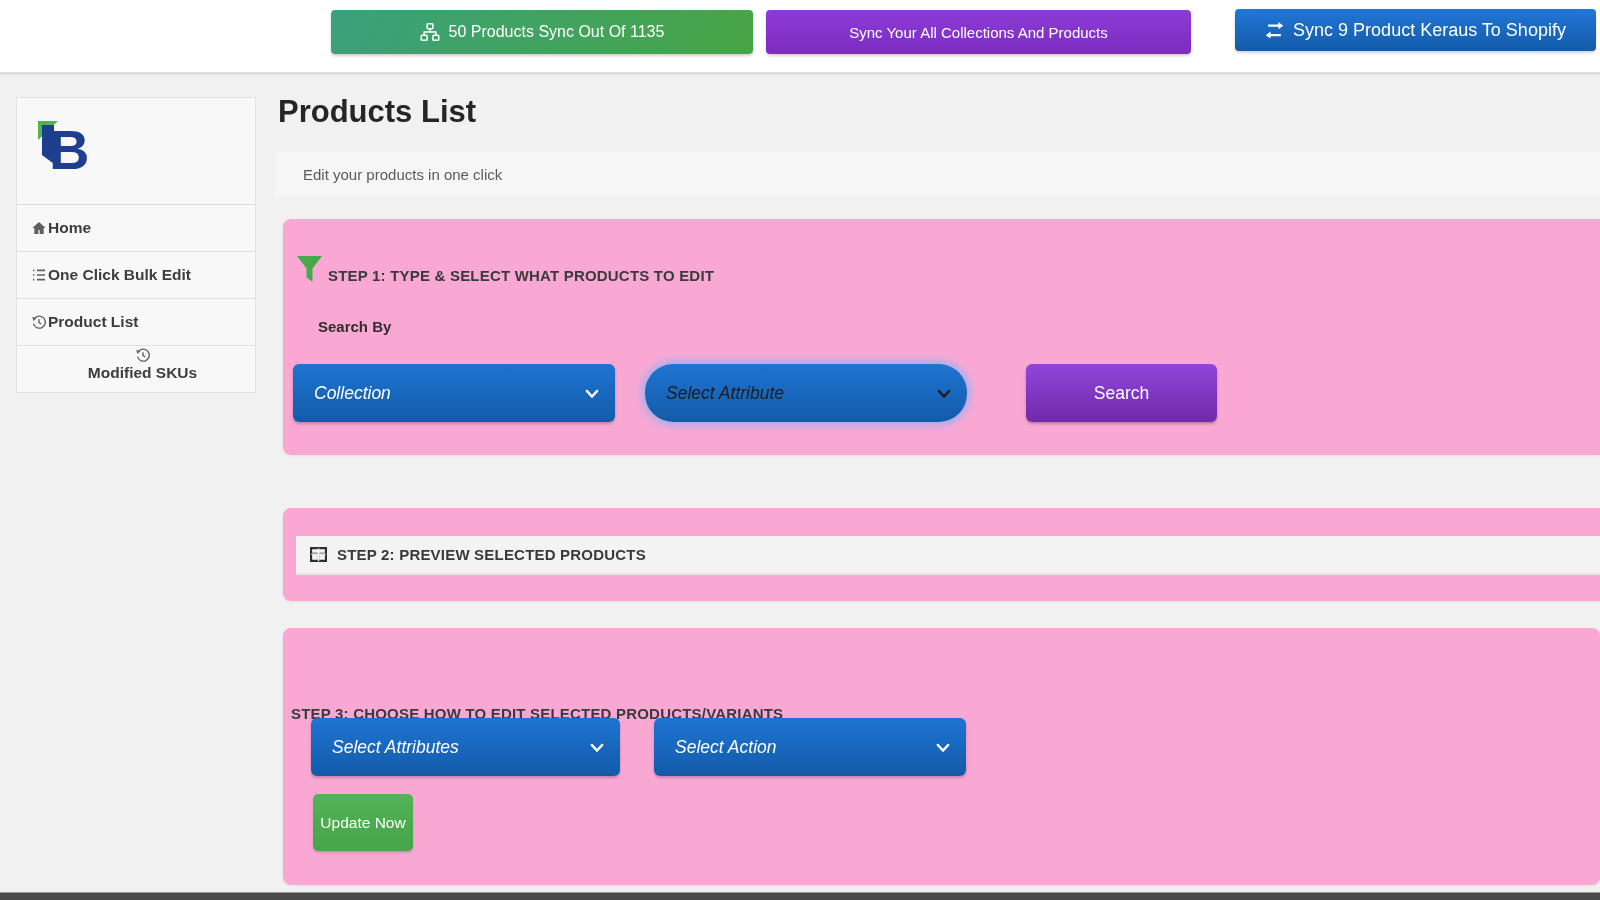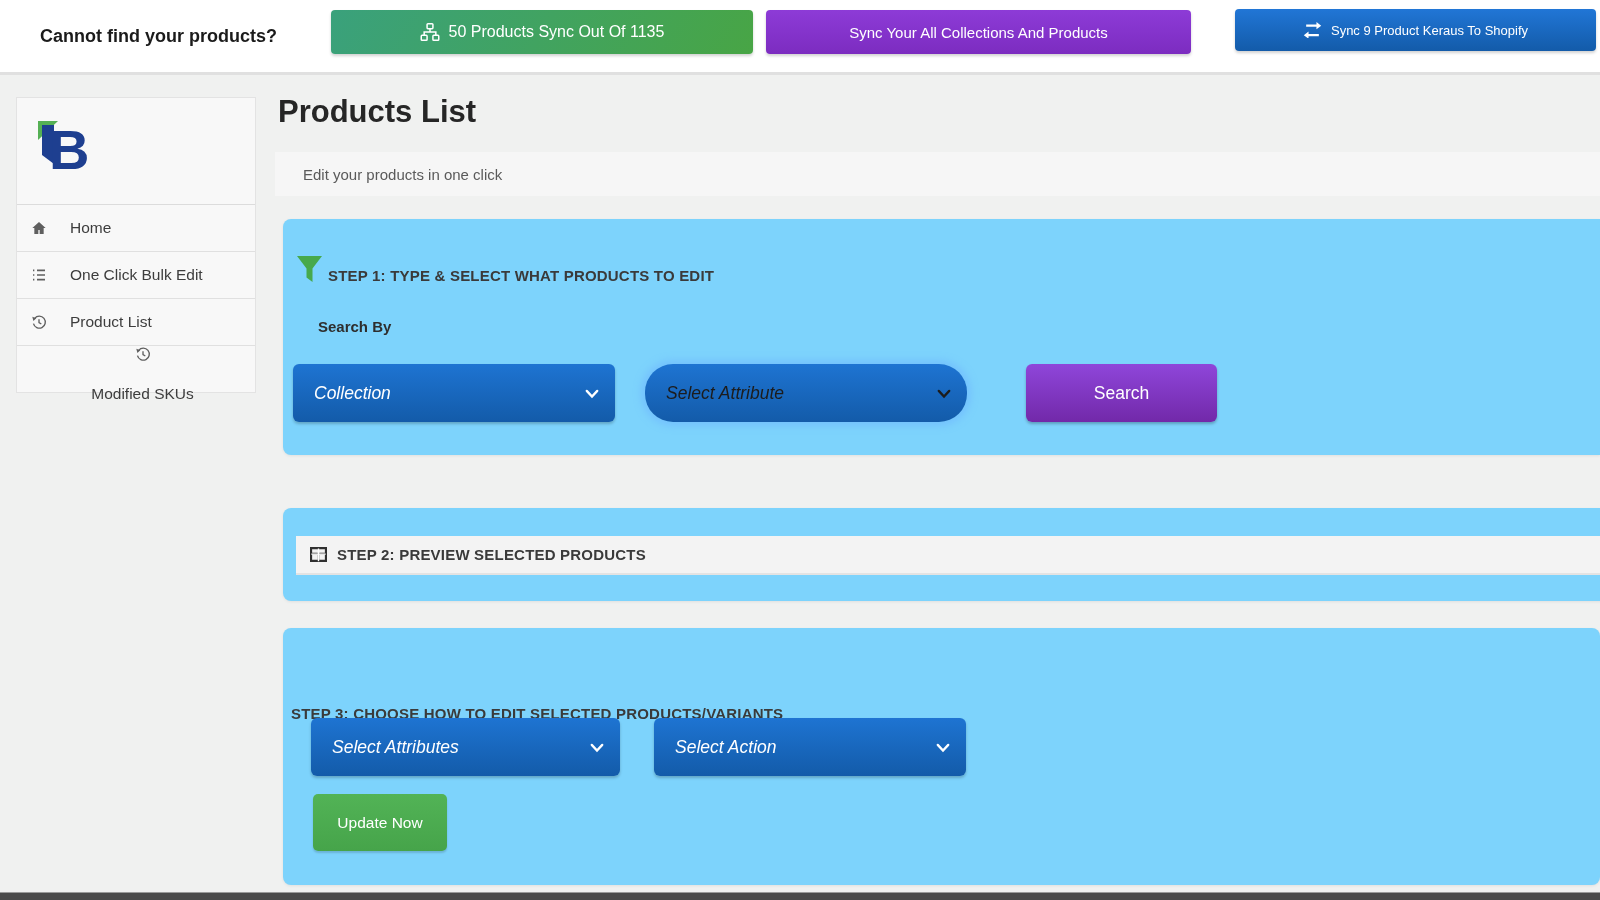--- a/index.html
+++ b/index.html
@@ -11,41 +11,41 @@
           border-bottom:3px solid #e0e0e0;z-index:5;}
   .topbar-question{position:absolute;left:40px;top:0;height:72px;line-height:72px;
           font-size:18px;font-weight:bold;color:#1b1b1b;}
   .tb-btn{position:absolute;top:10px;height:44px;border:none;border-radius:4px;color:#fff;
           display:flex;align-items:center;justify-content:center;gap:9px;cursor:pointer;
           font-family:inherit;box-shadow:0 2px 3px rgba(0,0,0,.18);}
   .tb-btn-green{left:331px;width:422px;font-size:16px;
           background:linear-gradient(120deg,#3aa17c 0%,#48a545 100%);}
   .tb-btn-purple{left:766px;width:425px;font-size:15px;
           background:linear-gradient(180deg,#8d3bd7 0%,#7c2cc0 100%);}
-  .tb-btn-blue{left:1235px;width:361px;top:9px;height:42px;font-size:13px;
+  .tb-btn-blue{left:1235px;width:361px;top:9px;height:42px;font-size:18px;
           background:linear-gradient(180deg,#2176d6 0%,#135ba9 100%);}
   .tb-icon{display:inline-flex;align-items:center;}
 
   
   .sidebar{position:absolute;left:16px;top:97px;width:240px;height:296px;background:#f8f8f8;
           border:1px solid #e3e3e3;box-sizing:border-box;}
   .logo-box{height:106px;border-bottom:1px solid #dcdcdc;position:relative;}
   .logo-box svg{position:absolute;left:10px;top:14px;}
-  .menu-item{height:46px;display:flex;align-items:center;gap:23px;padding-left:13px;
-          border-bottom:1px solid #e0e0e0;font-size:15.5px;color:#3d3d3d;cursor:pointer;background:#f8f8f8;}
+  .menu-item{height:46px;display:flex;align-items:center;gap:1px;padding-left:13px;
+          border-bottom:1px solid #e0e0e0;font-size:15.5px;color:#3d3d3d;cursor:pointer;background:#f8f8f8;font-weight:bold;}
   .menu-item:last-child{border-bottom:none;flex-direction:column;}
   .menu-icon{width:17px;height:17px;display:inline-flex;align-items:center;justify-content:center;color:#5f5f5f;}
 
   
   .page-title{position:absolute;left:278px;top:94px;font-size:31px;font-weight:600;color:#262626;}
   .subtitle-bar{position:absolute;left:275px;top:152px;width:1325px;height:44px;background:#f6f6f6;
           display:flex;align-items:center;}
   .subtitle-bar span{margin-left:28px;font-size:15px;color:#5a5a5a;}
 
-  .card{position:absolute;background:#7dd3fc;border-radius:8px 0 0 8px;
+  .card{position:absolute;background:#f9a8d4;border-radius:8px 0 0 8px;
           box-shadow:0 1px 3px rgba(0,0,0,.07);}
   .card1{left:283px;top:219px;width:1317px;height:236px;}
   .card2{left:283px;top:508px;width:1417px;height:93px;}
   .card3{left:283px;top:628px;width:1317px;height:257px;border-radius:8px;}
 
   .step-heading{font-size:15px;font-weight:bold;color:#3a3a3a;letter-spacing:.2px;}
   .step1-head{position:absolute;left:45px;top:48px;}
   .filter-icon{position:absolute;left:13px;top:36px;}
   .searchby{position:absolute;left:35px;top:99px;font-size:15px;font-weight:bold;color:#2e2e2e;}
 
@@ -63,34 +63,33 @@
   .btn-search{position:absolute;left:743px;top:145px;width:191px;height:58px;border:none;border-radius:6px;
           background:linear-gradient(180deg,#8f46da 0%,#7229a9 100%);color:#fff;font-size:17.5px;
           font-family:inherit;cursor:pointer;box-shadow:0 2px 3px rgba(0,0,0,.25);}
 
   .step2-header{position:absolute;left:13px;right:0;top:28px;height:37px;background:#f3f3f3;
           border-bottom:2px solid #e3e3e3;display:flex;align-items:center;gap:10px;padding-left:14px;}
 
   .step3-head{position:absolute;left:8px;top:29px;margin-top:48px;}
   .sel-attributes{left:28px;top:90px;width:309px;}
   .sel-action{left:371px;top:90px;width:312px;text-align:center;}
-  .btn-update{position:absolute;left:30px;top:166px;width:134px;height:57px;border:none;border-radius:5px;
+  .btn-update{position:absolute;left:30px;top:166px;width:100px;height:57px;border:none;border-radius:5px;
           background:linear-gradient(180deg,#52b356 0%,#46a44a 100%);color:#fff;font-size:15.5px;
           font-family:inherit;cursor:pointer;box-shadow:0 2px 2px rgba(0,0,0,.15);}
 
   .bottom-strip{position:absolute;left:0;bottom:0;width:1600px;height:7px;background:#4a4a4a;
           border-top:1px solid #9a9a9a;}
 </style>
 </head>
 <body>
 
 <div class="stage">
 
   <div class="topbar">
-    <div class="topbar-question">Cannot find your products?</div>
 
     <button class="tb-btn tb-btn-green">
       <span class="tb-icon">
         <svg width="20" height="20" viewBox="0 0 24 24" fill="none" stroke="#ffffff" stroke-width="1.8">
           <rect x="8.5" y="2" width="7" height="6" rx="1"></rect>
           <rect x="1.5" y="16" width="7" height="6" rx="1"></rect>
           <rect x="15.5" y="16" width="7" height="6" rx="1"></rect>
           <path d="M12 8v4M5 16v-4h14v4"></path>
         </svg>
       </span>

